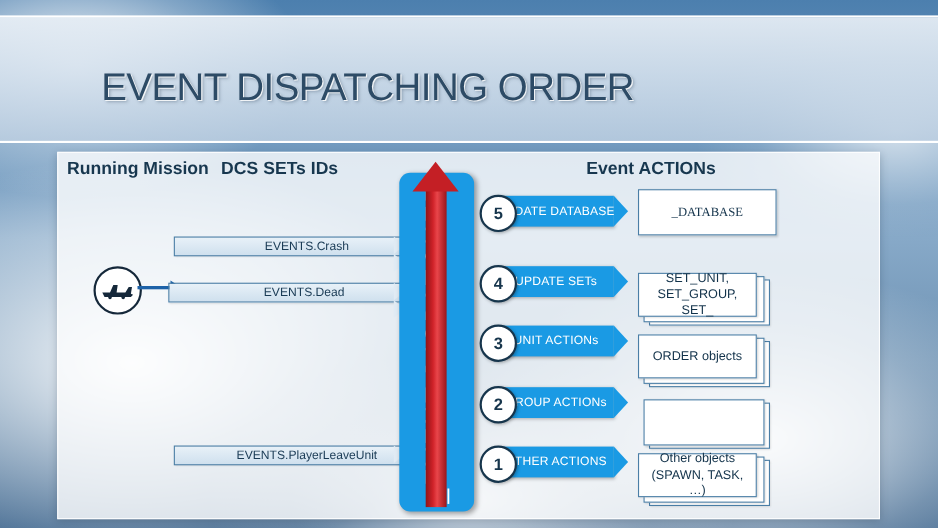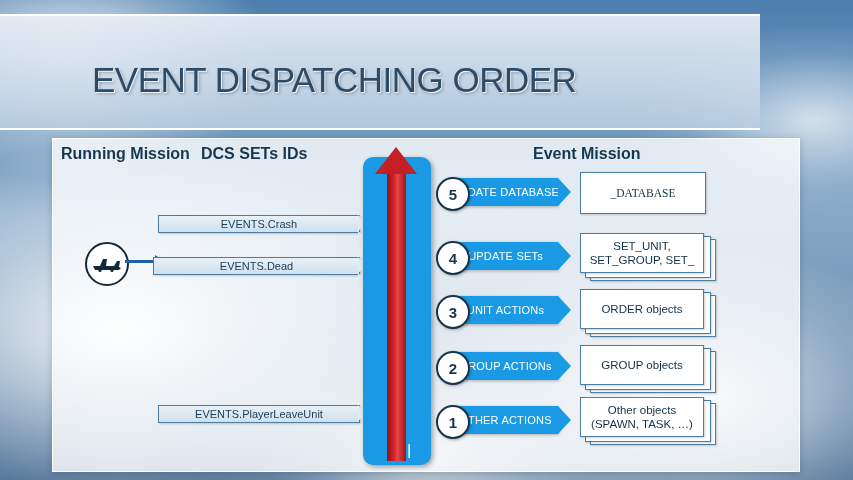--- a/index.html
+++ b/index.html
@@ -21,21 +21,21 @@
       radial-gradient(ellipse 360px 200px at 690px 400px, rgba(255,255,255,0.85) 0%, rgba(255,255,255,0.25) 50%, rgba(255,255,255,0) 78%),
       radial-gradient(ellipse 300px 170px at 430px 455px, rgba(255,255,255,0.75) 0%, rgba(255,255,255,0.15) 55%, rgba(255,255,255,0) 80%),
       radial-gradient(ellipse 260px 150px at 70px 60px, rgba(255,255,255,0.95) 0%, rgba(255,255,255,0.3) 50%, rgba(255,255,255,0) 80%),
       radial-gradient(ellipse 230px 120px at 815px 120px, rgba(255,255,255,0.7) 0%, rgba(255,255,255,0.12) 55%, rgba(255,255,255,0) 80%),
       linear-gradient(180deg, #4c7fae 0%, #6b96bd 22%, #87a9c8 45%, #6f93b4 68%, #41688f 100%);
   }
   
   #title-band {
     position: absolute;
     left: 0; top: 14px;
-    width: 760px; height: 112px;
+    width: 853px; height: 112px;
     background: linear-gradient(180deg, rgba(231,238,245,0.93) 0%, rgba(210,223,236,0.90) 48%, rgba(186,205,224,0.88) 100%);
     border-top: 2px solid #ffffff;
     border-bottom: 2px solid #ffffff;
     text-align: center;
   }
   #title-text {
     position: absolute;
     left: 92px;
     top: 44px;
     font-size: 35px;
@@ -110,20 +110,21 @@
     height: 16px;
     background: linear-gradient(180deg, #e8f1f8 0%, #cfe0ee 100%);
     border: 1px solid #4a7ea6;
     color: #1a3b55;
     font-size: 11px;
     display: flex;
     align-items: center;
     justify-content: center;
     white-space: nowrap;
     box-shadow: 1px 1px 2px rgba(0,0,0,0.18);
+    padding-left: 20px;
   }
   .evt-arrow {
     position: absolute;
     height: 0; width: 0;
     border-top: 8px solid transparent;
     border-bottom: 8px solid transparent;
     border-left: 10px solid #e0ebf4;
   }
   
   #plane-circle {
@@ -193,24 +194,25 @@
     border-bottom: 14px solid transparent;
     border-left: 13px solid #1a9ae4;
   }
   
   .card-stack {
     position: absolute;
     width: 134px; height: 46px;
   }
   .card-stack .sheet {
     position: absolute;
-    width: 124px; height: 40px;
+    width: 108px; height: 40px;
     background: #ffffff;
     border: 1px solid #4a7ea6;
     box-shadow: 1px 1px 2px rgba(0,0,0,0.18);
+    margin-top: 15px;
   }
   .card-stack .sheet.s3 { left: 10px; top: 6px; }
   .card-stack .sheet.s2 { left: 5px;  top: 3px; }
   .card-stack .sheet.s1 {
     left: 0; top: 0;
     display: flex;
     align-items: center;
     justify-content: center;
     text-align: center;
     font-size: 11.5px;
@@ -239,21 +241,21 @@
 <div id="slide">
 
   <div id="title-band">
     <div id="title-text">EVENT DISPATCHING ORDER</div>
   </div>
 
   <div id="panel">
 
     <div class="col-head" id="head-running">Running Mission</div>
     <div class="col-head" id="head-ids">DCS SETs IDs</div>
-    <div class="col-head" id="head-handling">Event Mission</div>
+    <div class="col-head" id="head-handling">Event ACTIONs</div>
 
     <div id="plane-circle">
       <svg width="30" height="18" viewBox="0 0 30 18" aria-hidden="true">
         <path d="M1 11 L8 11 L11 4 L15 4 L14 11 L22 11 L25 6 L28 6 L27 12 L29 13 L27 15 L3 15 Z" fill="#15283a"></path>
         <circle cx="8" cy="15.5" r="1.6" fill="#15283a"></circle>
         <circle cx="20" cy="15.5" r="1.6" fill="#15283a"></circle>
       </svg>
     </div>
     <div id="plane-connector"></div>
     <div id="plane-connector-head"></div>
@@ -295,21 +297,20 @@
       <div class="sheet s3"></div>
       <div class="sheet s2"></div>
       <div class="sheet s1">ORDER objects</div>
     </div>
 
     <div class="num-circle" style="left:383px; top:212px;">2</div>
     <div class="action-box" style="left:400px; top:213px; width:105px;">GROUP ACTIONs</div>
     <div class="card-stack" style="left:527px; top:206px;">
       <div class="sheet s3"></div>
       <div class="sheet s2"></div>
-      <div class="sheet s1">GROUP objects</div>
     </div>
 
     <div class="num-circle" style="left:383px; top:266px;">1</div>
     <div class="action-box" style="left:400px; top:267px; width:105px;">OTHER ACTIONS</div>
     <div class="card-stack" style="left:527px; top:258px;">
       <div class="sheet s3"></div>
       <div class="sheet s2"></div>
       <div class="sheet s1">Other objects<br>(SPAWN, TASK, …)</div>
     </div>
 

